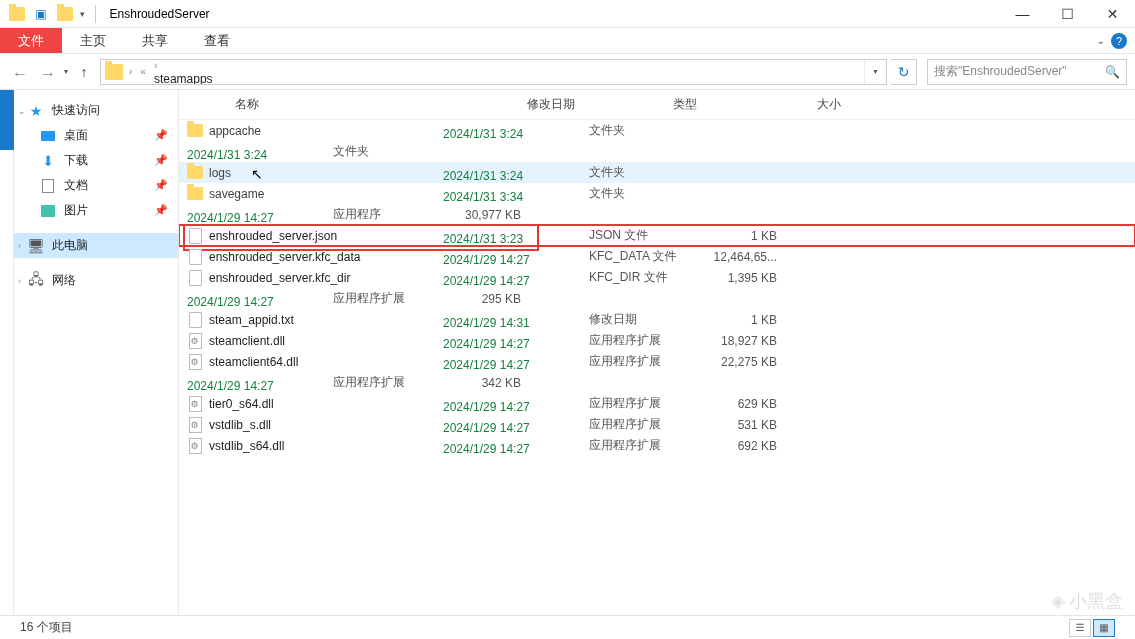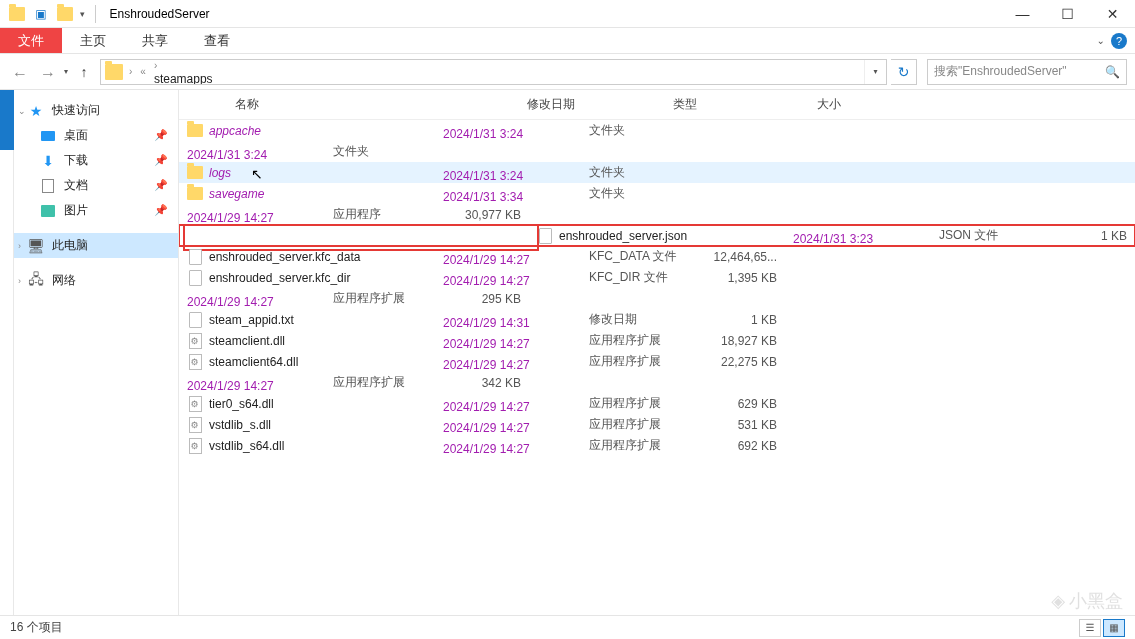--- a/index.html
+++ b/index.html
@@ -56,38 +56,38 @@
 
   .content { flex: 1; display: flex; flex-direction: column; }
   .columns-header { display: flex; padding: 6px 0 6px 8px; border-bottom: 1px solid #eee; color: #444; font-size: 12px; }
   .col-name { width: 256px; margin-left: 48px; }
   .col-date { width: 146px; margin-left: 36px; }
   .col-type { width: 116px; }
   .col-size { width: 80px; text-align: center; }
 
   .file-list { flex: 1; overflow: auto; }
   .file-row { display: flex; align-items: center; padding: 2px 0 2px 8px; font-size: 12px; color: #222; height: 21px; position: relative; }
-  .file-row.folder .fname { color: #a21caf; font-style: italic; }
+  .file-row.folder .fname { color: #404040; }
   .file-row.hover { background: #e5f3ff; }
-  .file-row.highlighted { outline: 2px solid #e53935; outline-offset: -1px; justify-content: flex-end; }
+  .file-row.highlighted { outline: 2px solid #e53935; outline-offset: -1px; }
   .file-row.highlighted::before { content: ''; position: absolute; left: 4px; top: -1px; width: 352px; height: 23px; border: 2px solid #e53935; pointer-events: none; }
   .fcell-name { width: 256px; display: flex; align-items: center; gap: 6px; }
-  .fcell-date { width: 146px; color: #a21caf; margin-top: 6px; }
+  .fcell-date { width: 146px; color: #15803d; margin-top: 6px; }
   .fcell-type { width: 116px; color: #555; }
   .fcell-size { width: 80px; text-align: right; color: #555; padding-right: 8px; }
   .ficon { width: 16px; height: 16px; flex-shrink: 0; display: flex; align-items: center; justify-content: center; }
   .ficon-folder { width: 16px; height: 13px; background: #ffd869; border-radius: 1px; position: relative; }
   .ficon-folder::before { content: ''; position: absolute; top: -3px; left: 0; width: 7px; height: 3px; background: #ffd869; border-radius: 1px 1px 0 0; }
   .ficon-file { width: 13px; height: 16px; background: #fff; border: 1px solid #bbb; border-radius: 1px; }
   .ficon-gear { width: 13px; height: 16px; background: #fff; border: 1px solid #bbb; position: relative; }
   .ficon-gear::after { content: '⚙'; position: absolute; font-size: 9px; left: 1px; top: 2px; color: #888; }
 
   .cursor-overlay { position: absolute; left: 254px; top: 258px; pointer-events: none; font-size: 14px; color: #000; z-index: 100; }
 
-  .statusbar { height: 24px; border-top: 1px solid #e5e5e5; display: flex; align-items: center; padding: 0 10px; font-size: 12px; color: #444; }
+  .statusbar { height: 24px; border-top: 1px solid #e5e5e5; display: flex; align-items: center; padding: 0 20px; font-size: 12px; color: #444; }
   .statusbar-right { margin-left: auto; display: flex; gap: 2px; }
   .view-btn { width: 22px; height: 18px; border: 1px solid #ccc; display: flex; align-items: center; justify-content: center; font-size: 10px; color: #555; }
   .view-btn.active { background: #cde8ff; border-color: #1979ca; }
 
   .watermark { position: absolute; right: 12px; bottom: 26px; font-size: 18px; color: #ccc; opacity: 0.6; pointer-events: none; display: flex; align-items: center; gap: 4px; }
 </style>
 </head>
 <body>
 
 <div class="titlebar">

